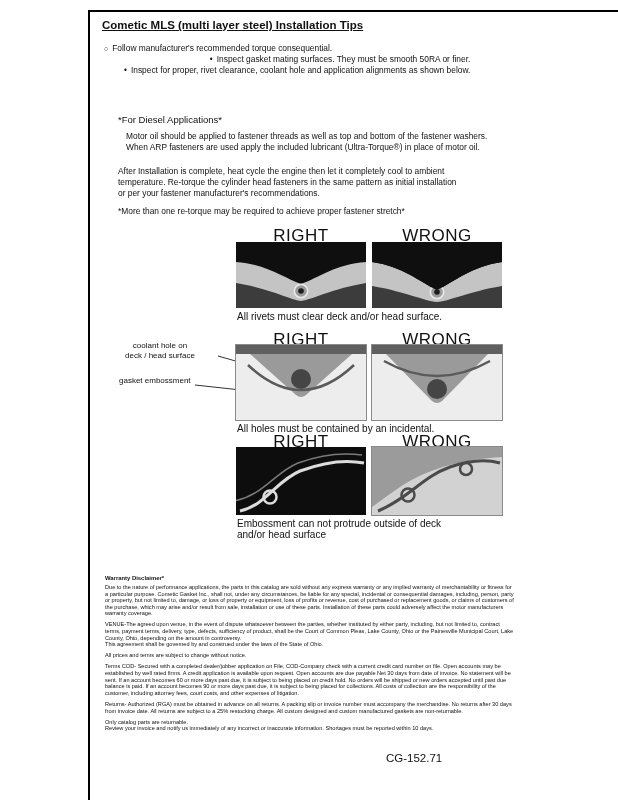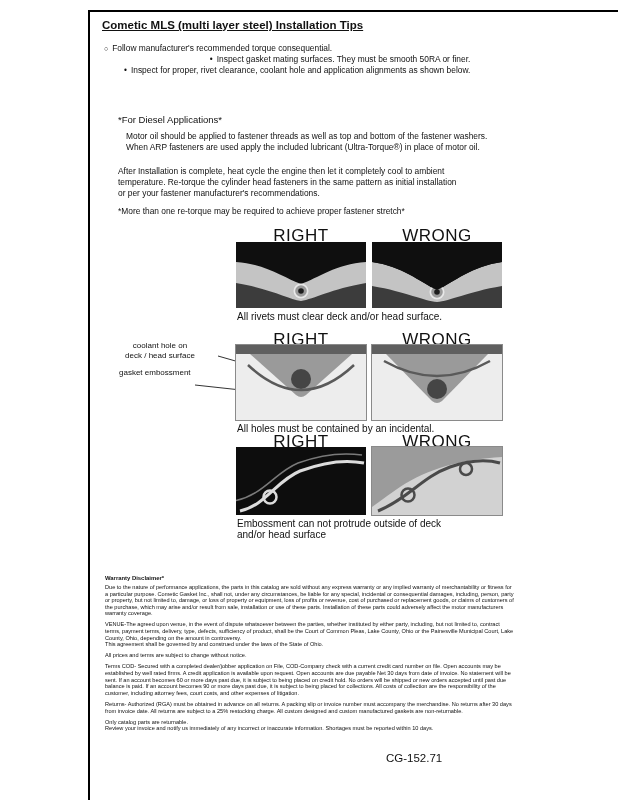--- a/index.html
+++ b/index.html
@@ -40,21 +40,21 @@
   #r3l { left:236px; top:447px; height:68px; }
   #r3r { left:372px; top:447px; height:68px; }
 
   .caption { position:absolute; left:237px; font-size:10px; line-height:10.5px; white-space:pre-line; }
   #cap1 { top:312px; }
   #cap2 { top:424px; }
   #cap3 { top:519px; }
 
   .callout { position:absolute; font-size:8px; line-height:9.5px; white-space:pre-line; }
   #co1 { left:120px; top:341px; width:80px; text-align:center; }
-  #co2 { left:119px; top:368px; }
+  #co2 { left:119px; top:376px; }
   #leaders { position:absolute; left:190px; top:345px; width:120px; height:60px; }
 
   .w-h { position:absolute; left:105px; top:575px; font-size:5.9px; font-weight:bold; }
   .w-body { position:absolute; left:105px; top:584px; width:409px; font-size:5.6px; line-height:6.6px; }
   .w-body p { margin:0 0 4.5px 0; white-space:pre-line; }
 
   .footer-code { position:absolute; left:386px; top:752px; font-size:11.5px; }
 </style>
 </head>
 <body>

